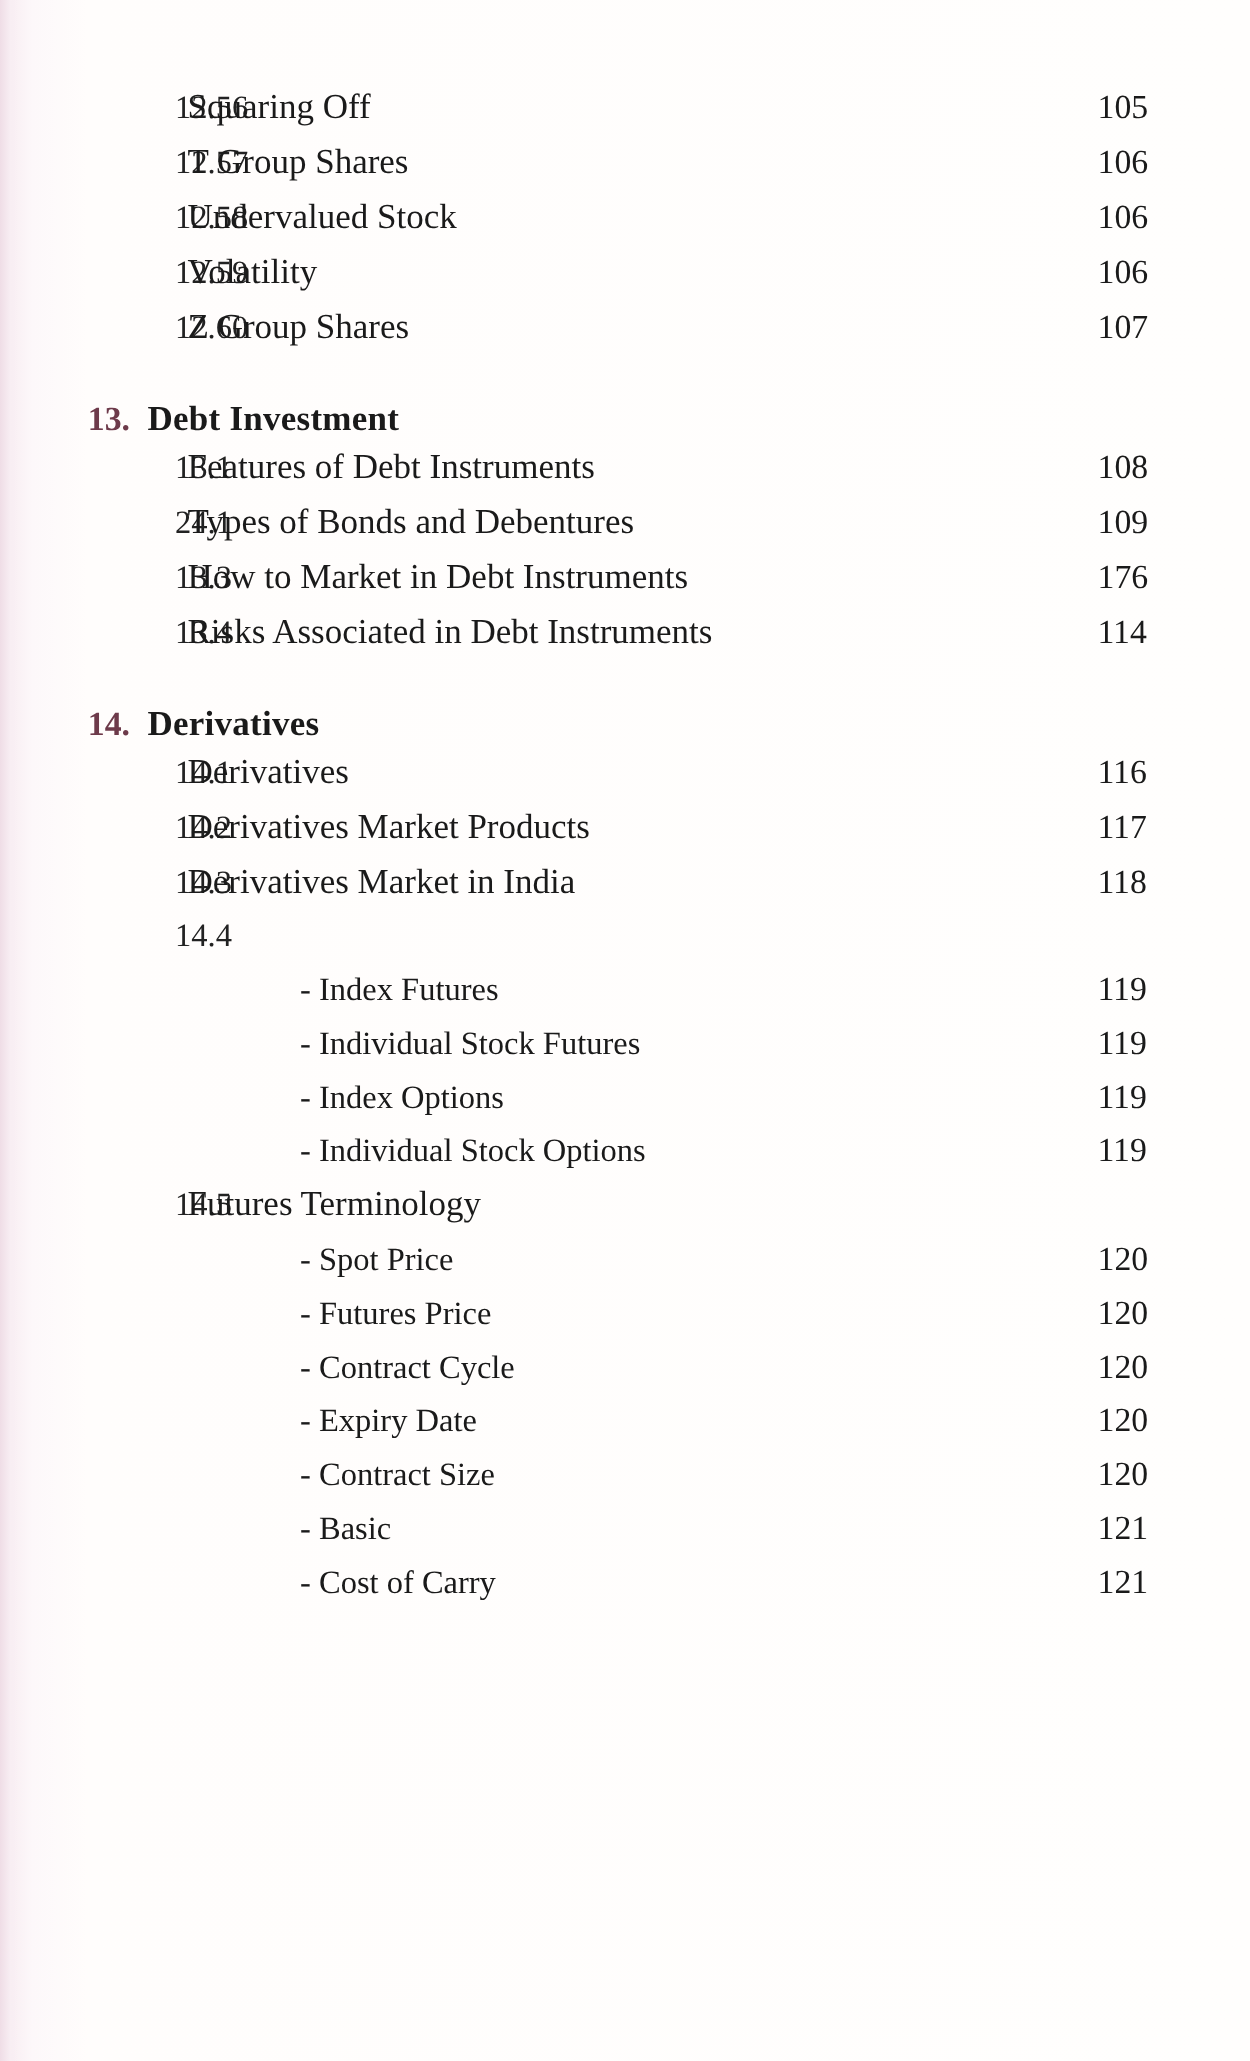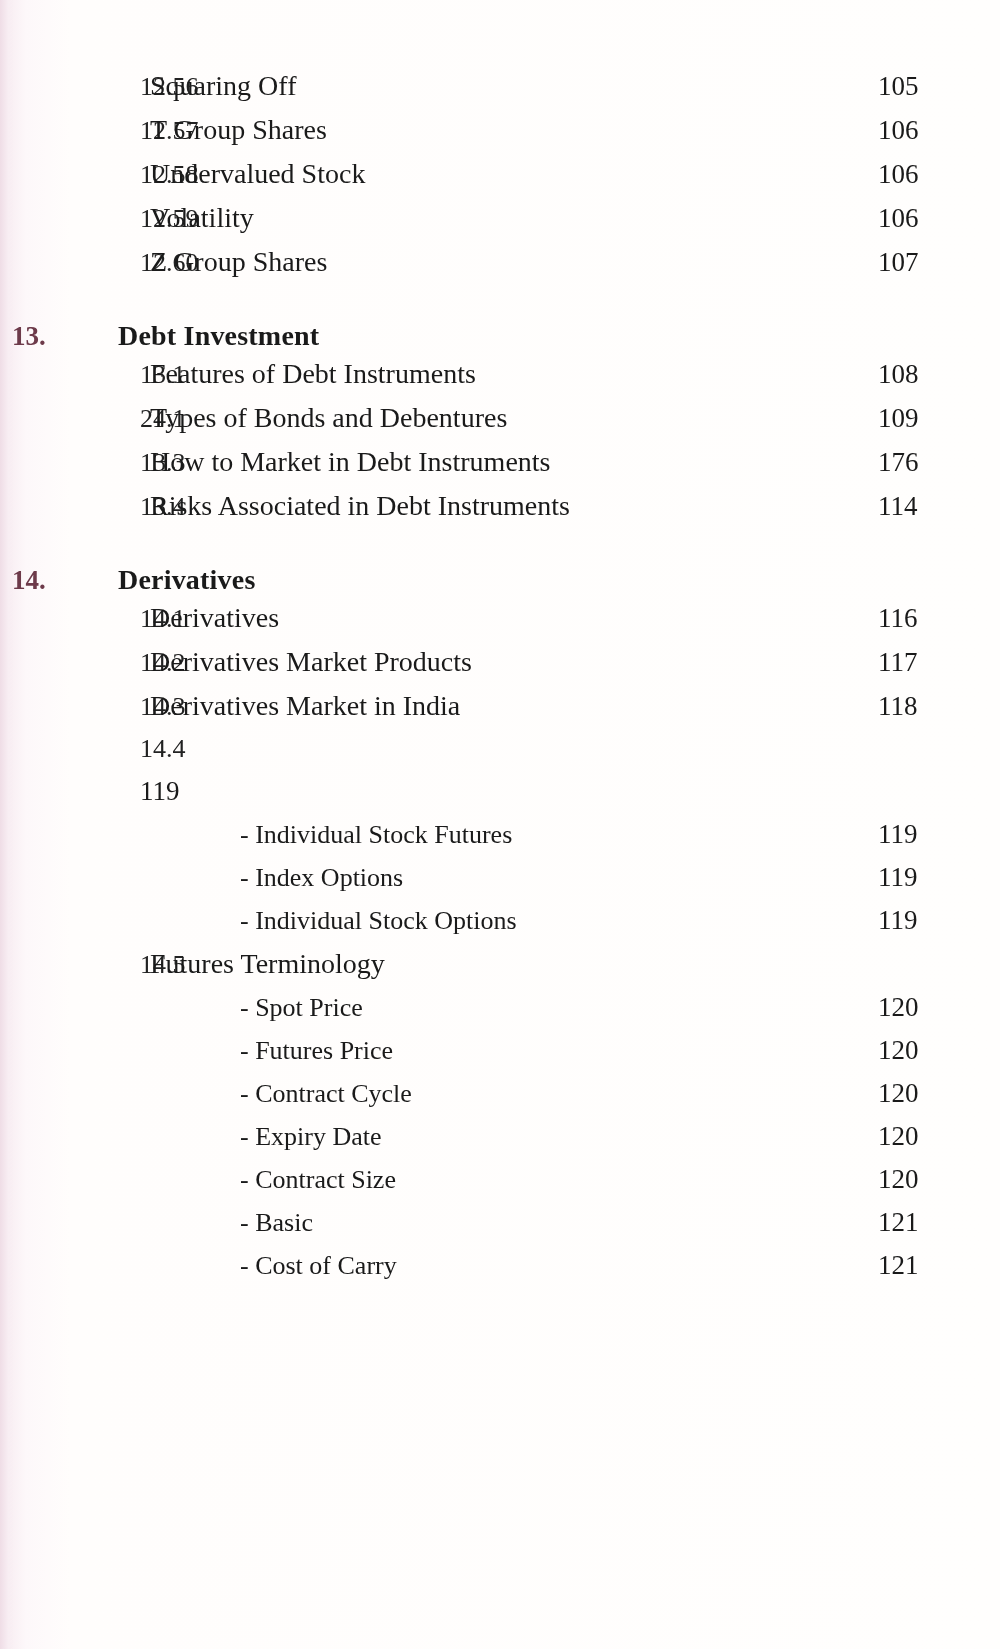--- a/index.html
+++ b/index.html
@@ -47,20 +47,21 @@
     position: relative;
   }
 
   
   .chapter-row {
     margin-top: 42px;
     margin-bottom: 6px;
   }
   .chapter-num {
     width: 92px;
+    text-align: right;
     padding-right: 14px;
     font-size: 27px;
     font-weight: bold;
     color: #6d3a4a;
     font-family: "Liberation Serif", serif;
   }
   .chapter-title {
     font-size: 28px;
     font-weight: bold;
     letter-spacing: 0.2px;
@@ -181,20 +182,21 @@
         <span class="entry-num">14.3</span>
         <span class="entry-title">Derivatives Market in India</span>
         <span class="entry-page">118</span>
       </li>
       <li class="row entry-row no-page">
         <span class="entry-num">14.4</span>
         <span class="entry-page"></span>
       </li>
       <li class="row entry-row sub-row">
         <span class="entry-num"></span>
+        <span class="entry-title">- Index Futures</span>
         <span class="entry-page">119</span>
       </li>
       <li class="row entry-row sub-row">
         <span class="entry-num"></span>
         <span class="entry-title">- Individual Stock Futures</span>
         <span class="entry-page">119</span>
       </li>
       <li class="row entry-row sub-row">
         <span class="entry-num"></span>
         <span class="entry-title">- Index Options</span>

